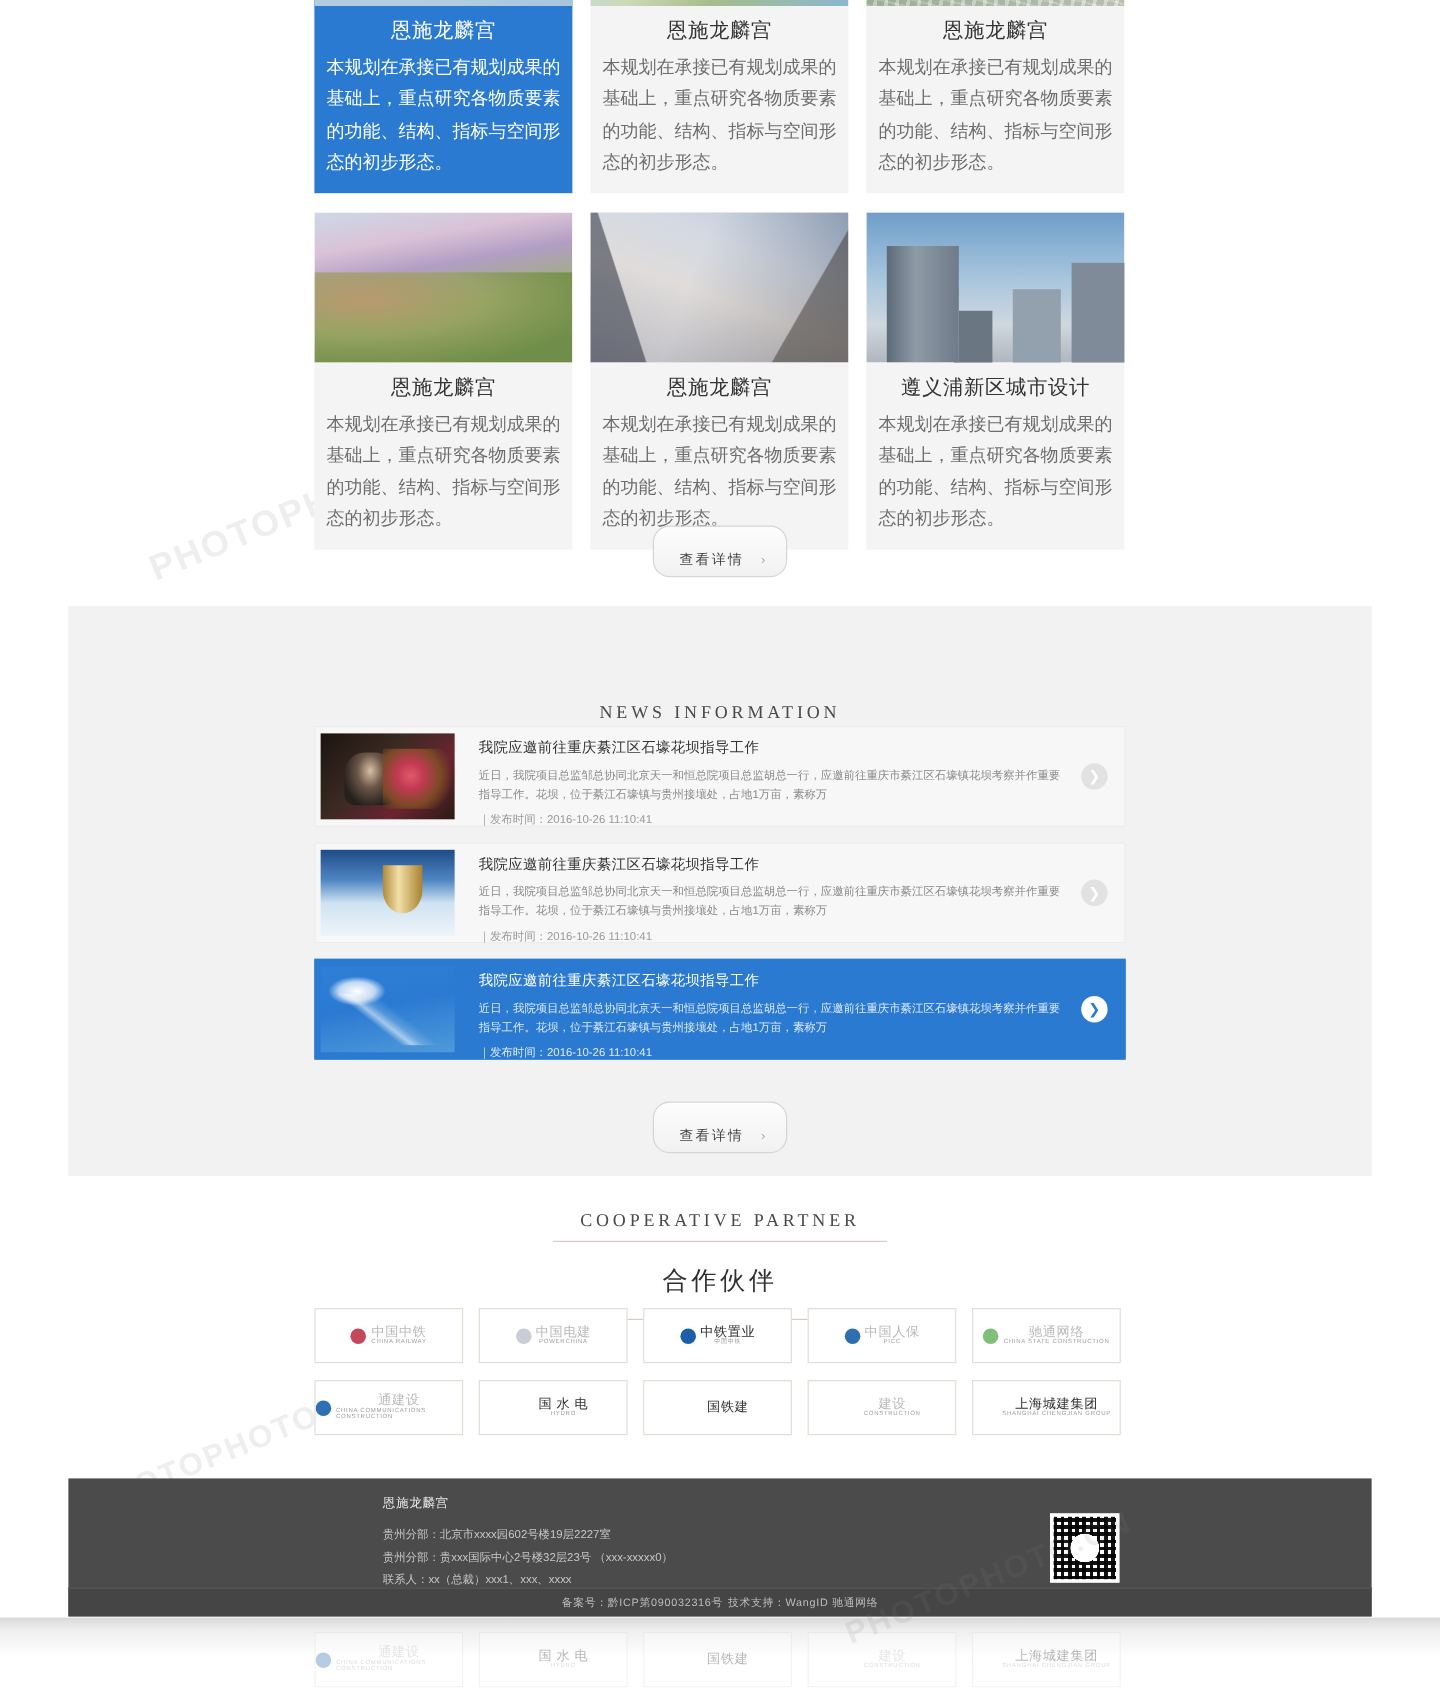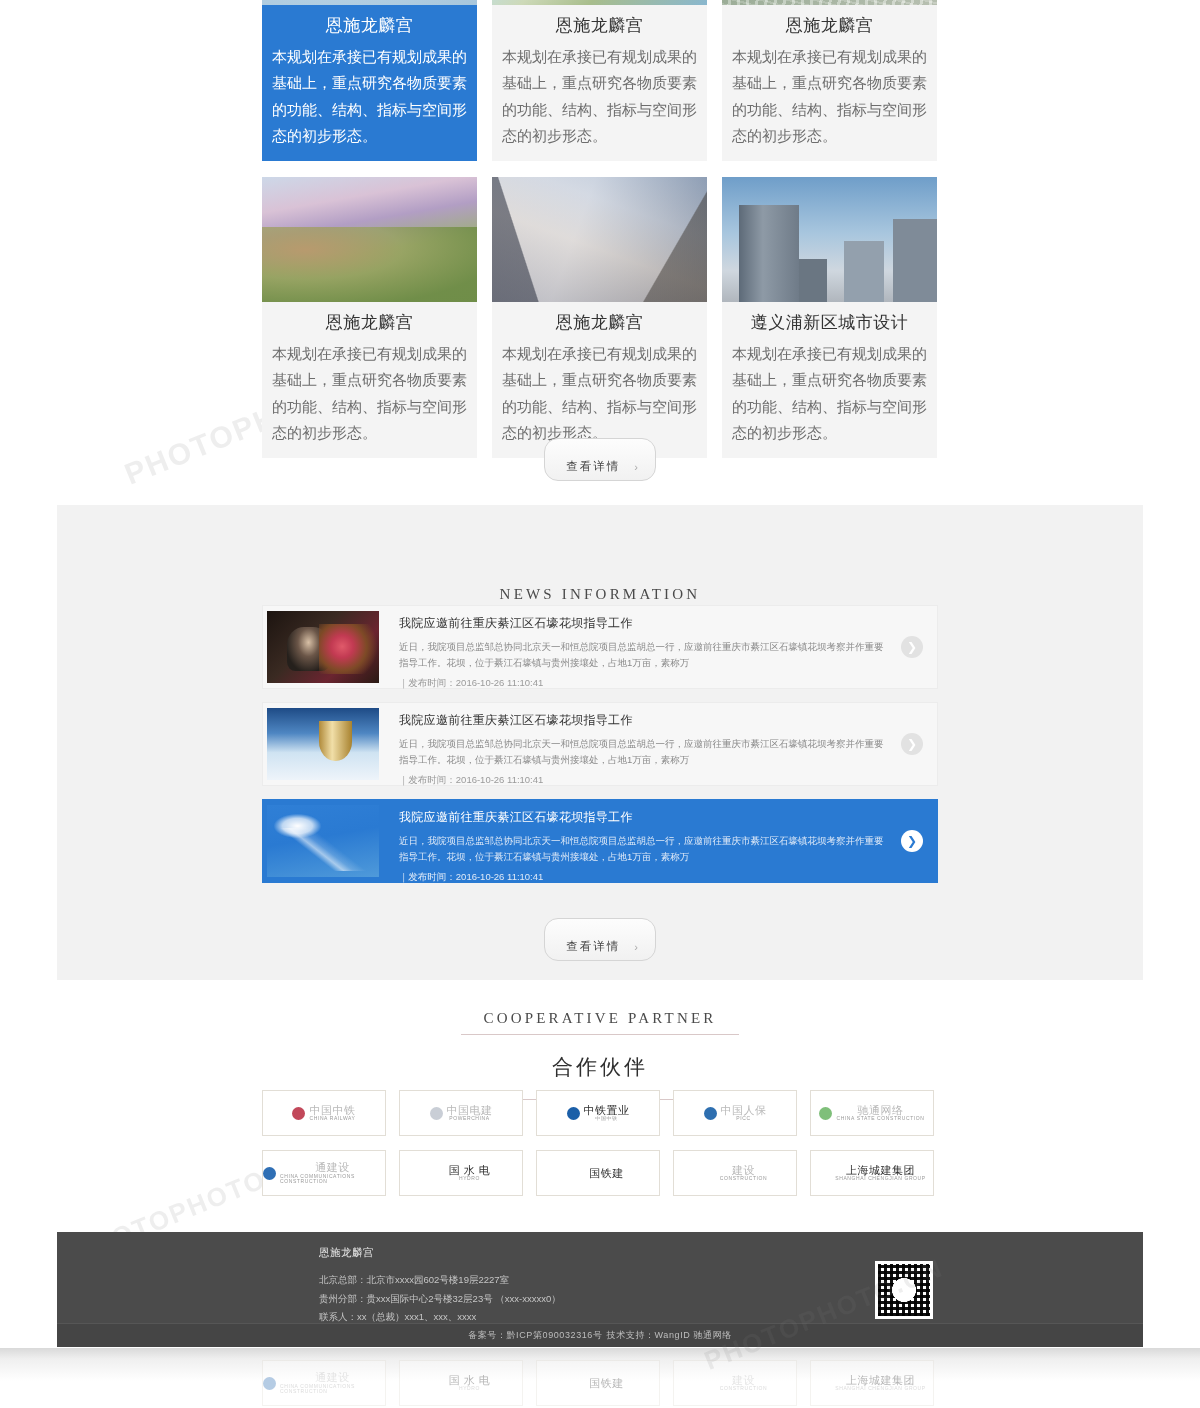--- a/index.html
+++ b/index.html
@@ -414,21 +414,21 @@
             <span>上海城建集团</span>
             <span class="sub">SHANGHAI CHENGJIAN GROUP</span>
           </span>
         </div>
       </div>
   </div>
 
   <div class="footer">
     <div class="fcontact">
       <div class="fname">恩施龙麟宫</div>
-      <div class="fline">北京总部：北京市xxxx园602号楼19层2227室</div>
+      <div class="fline">贵州分部：北京市xxxx园602号楼19层2227室</div>
       <div class="fline">贵州分部：贵xxx国际中心2号楼32层23号  （xxx-xxxxx0）</div>
       <div class="fline">联系人：xx（总裁）xxx1、xxx、xxxx</div>
     </div>
     <div class="fqr">
       <div class="qrbox">
           <div class="qr"></div>
         </div>
       <div class="qrlabel">扫描二维码</div>
     </div>
     <div class="fbar">

